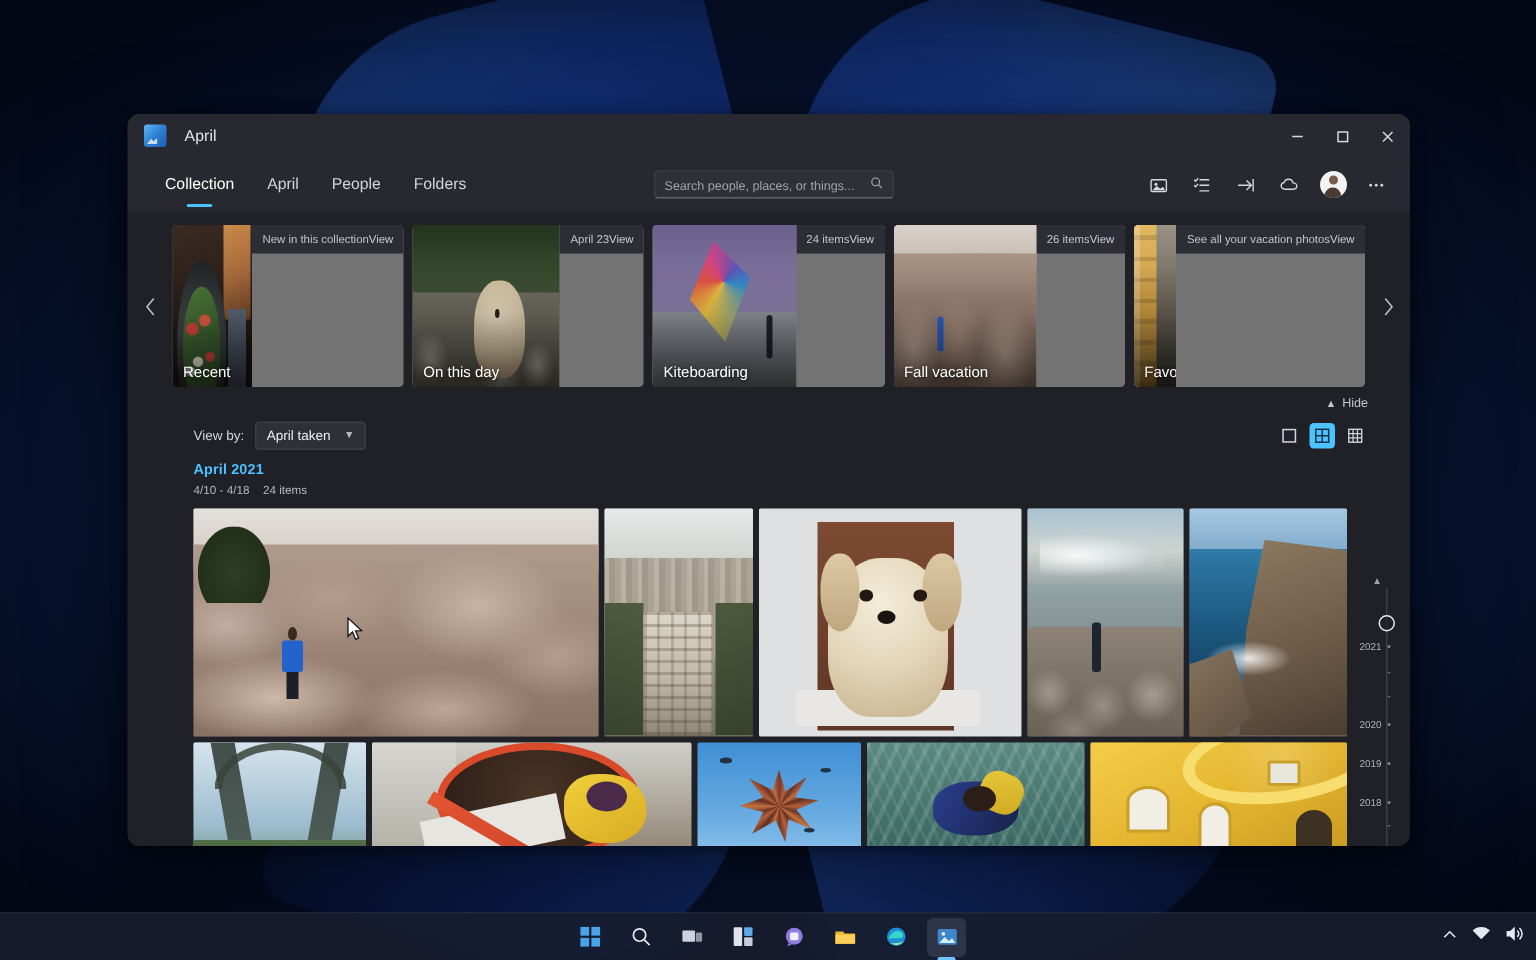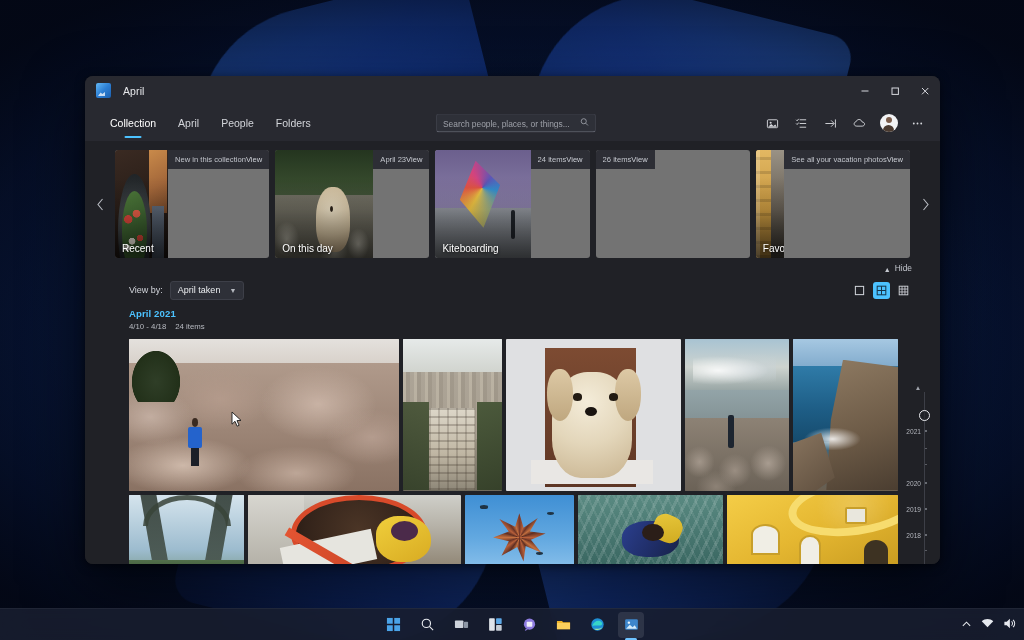--- a/index.html
+++ b/index.html
@@ -779,20 +779,28 @@
             </div>
             <div class="card-title">Kiteboarding</div>
           </div>
           <div class="card-foot">
             <div class="card-sub">24 items</div>
             <div class="card-view">View</div>
           </div>
         </div>
 
         <div class="card">
+          <div class="card-img">
+            <div class="art art-fall">
+              <div class="sky2"></div>
+                <div class="boulders"></div>
+                <div class="person"></div>
+            </div>
+            <div class="card-title">Fall vacation</div>
+          </div>
           <div class="card-foot">
             <div class="card-sub">26 items</div>
             <div class="card-view">View</div>
           </div>
         </div>
 
         <div class="card">
           <div class="card-img">
             <div class="art art-fav">
               <div class="street"></div>

